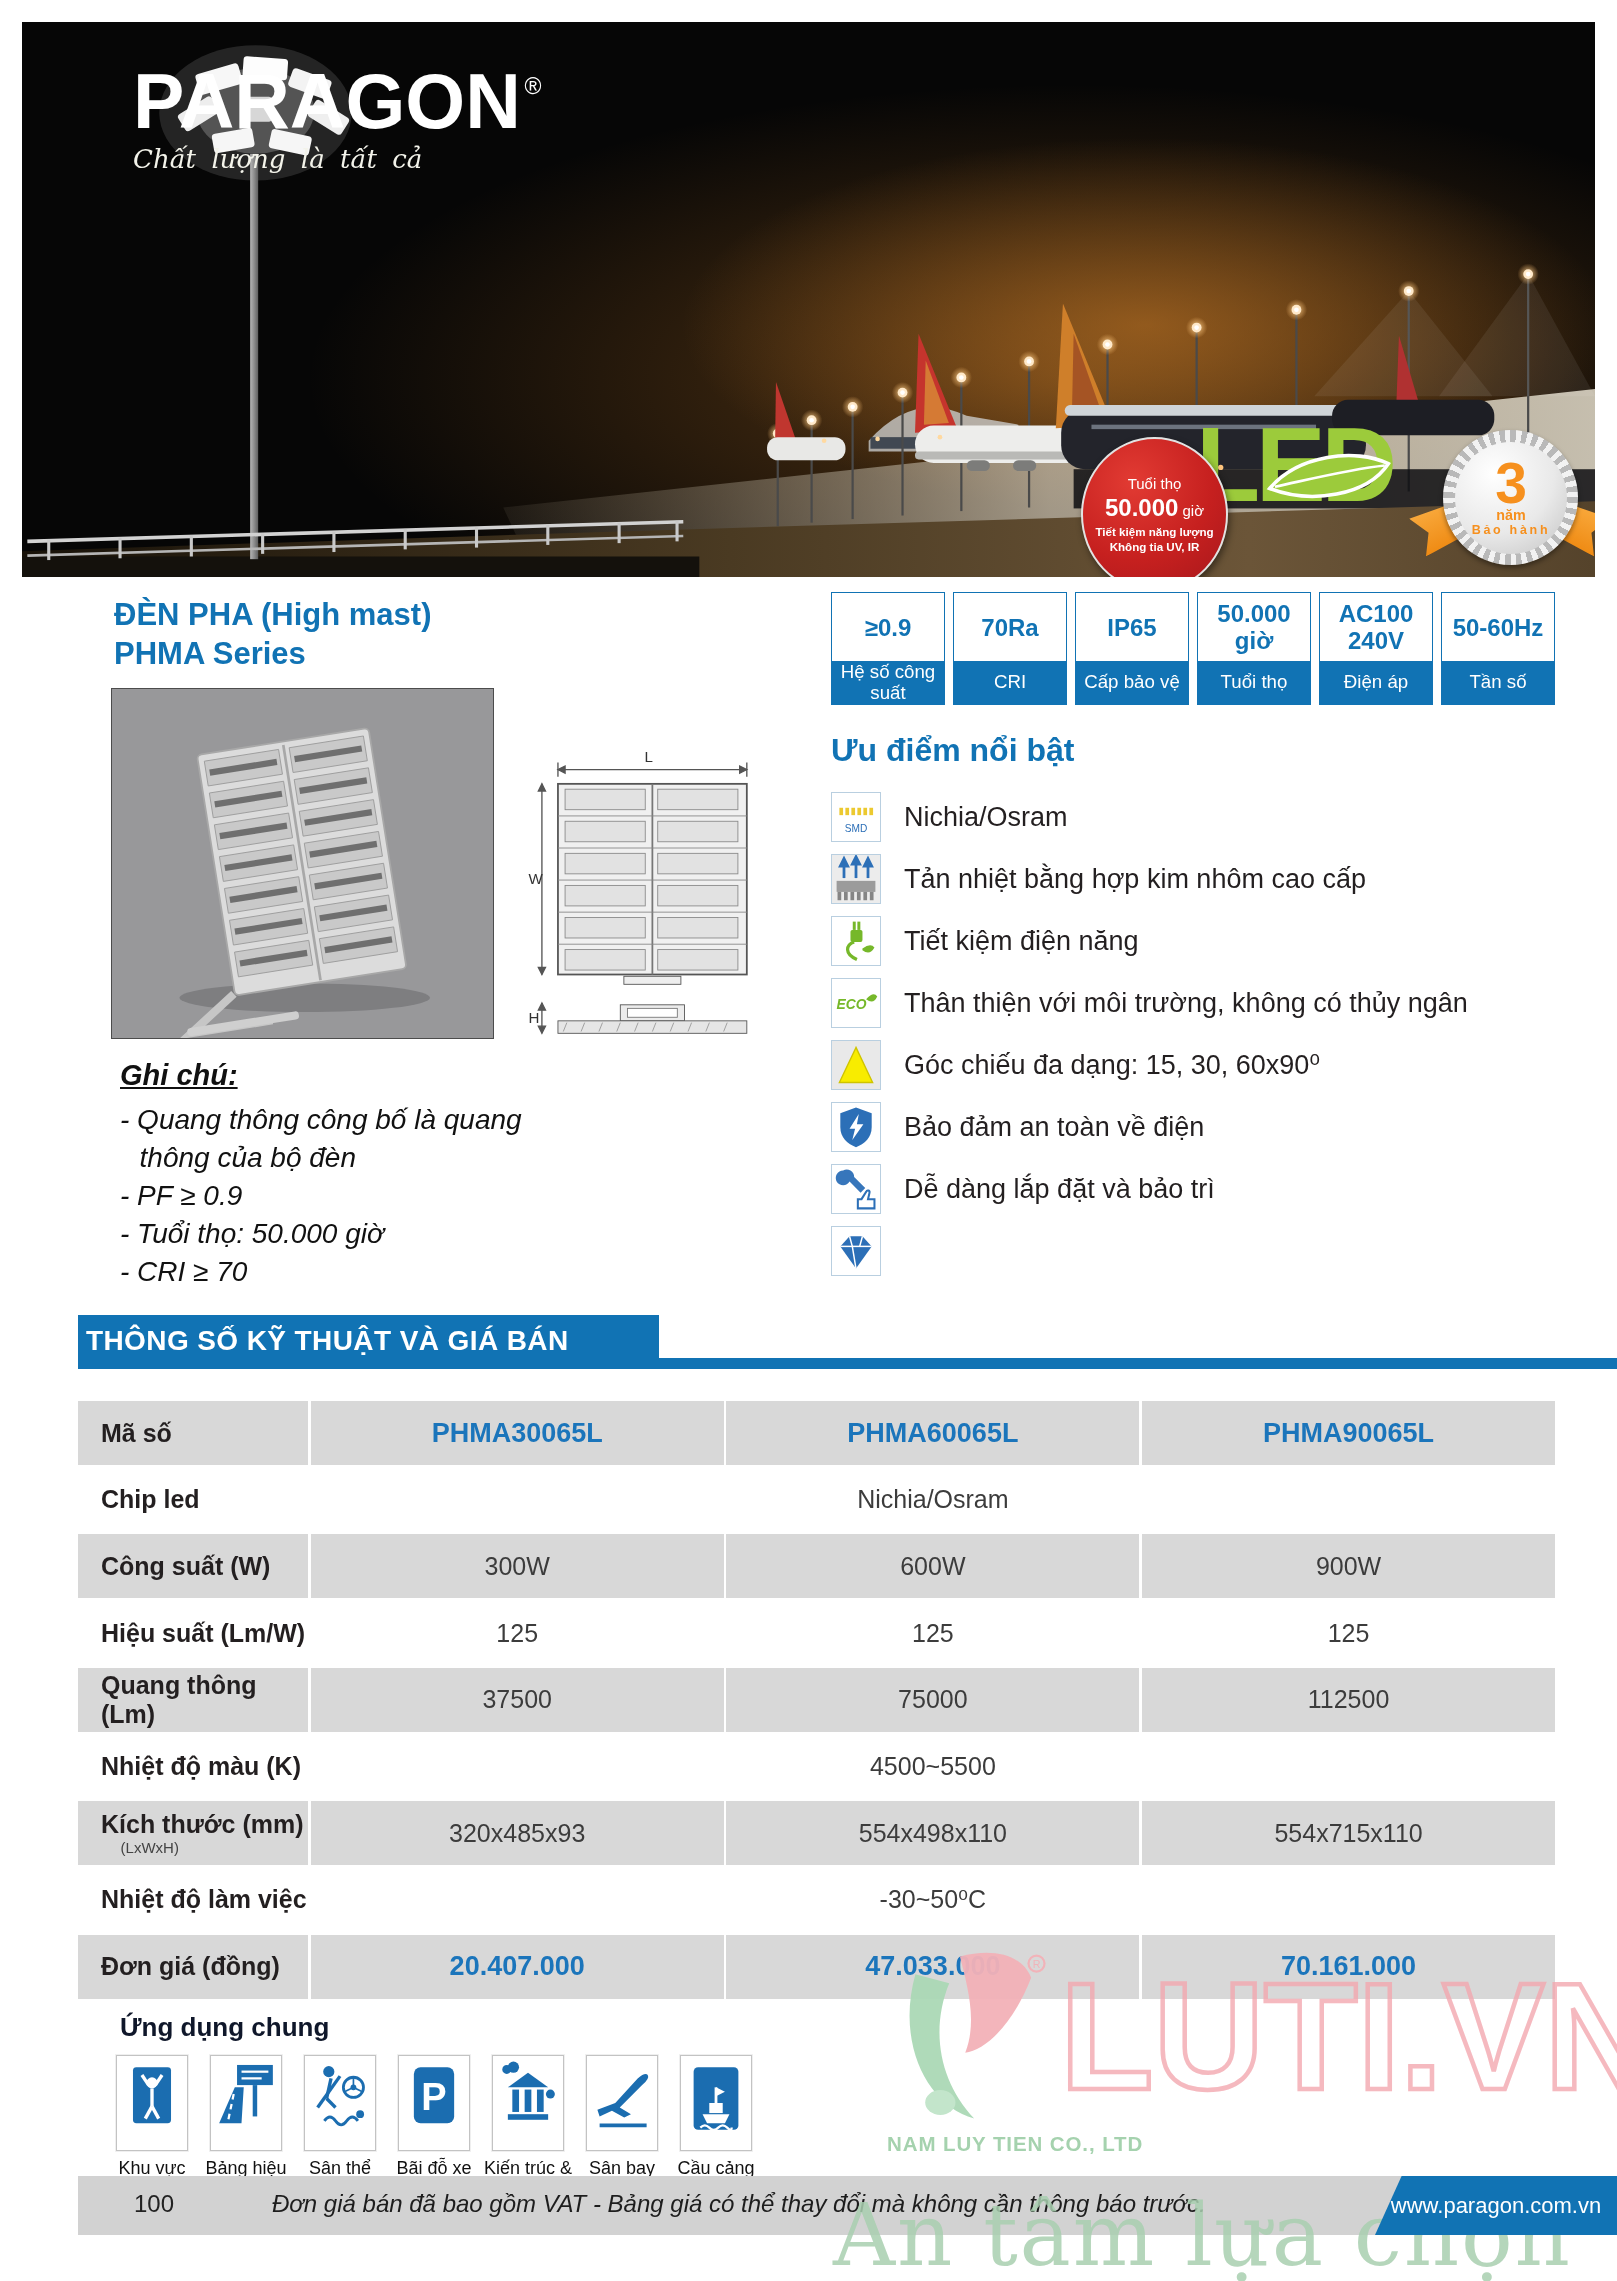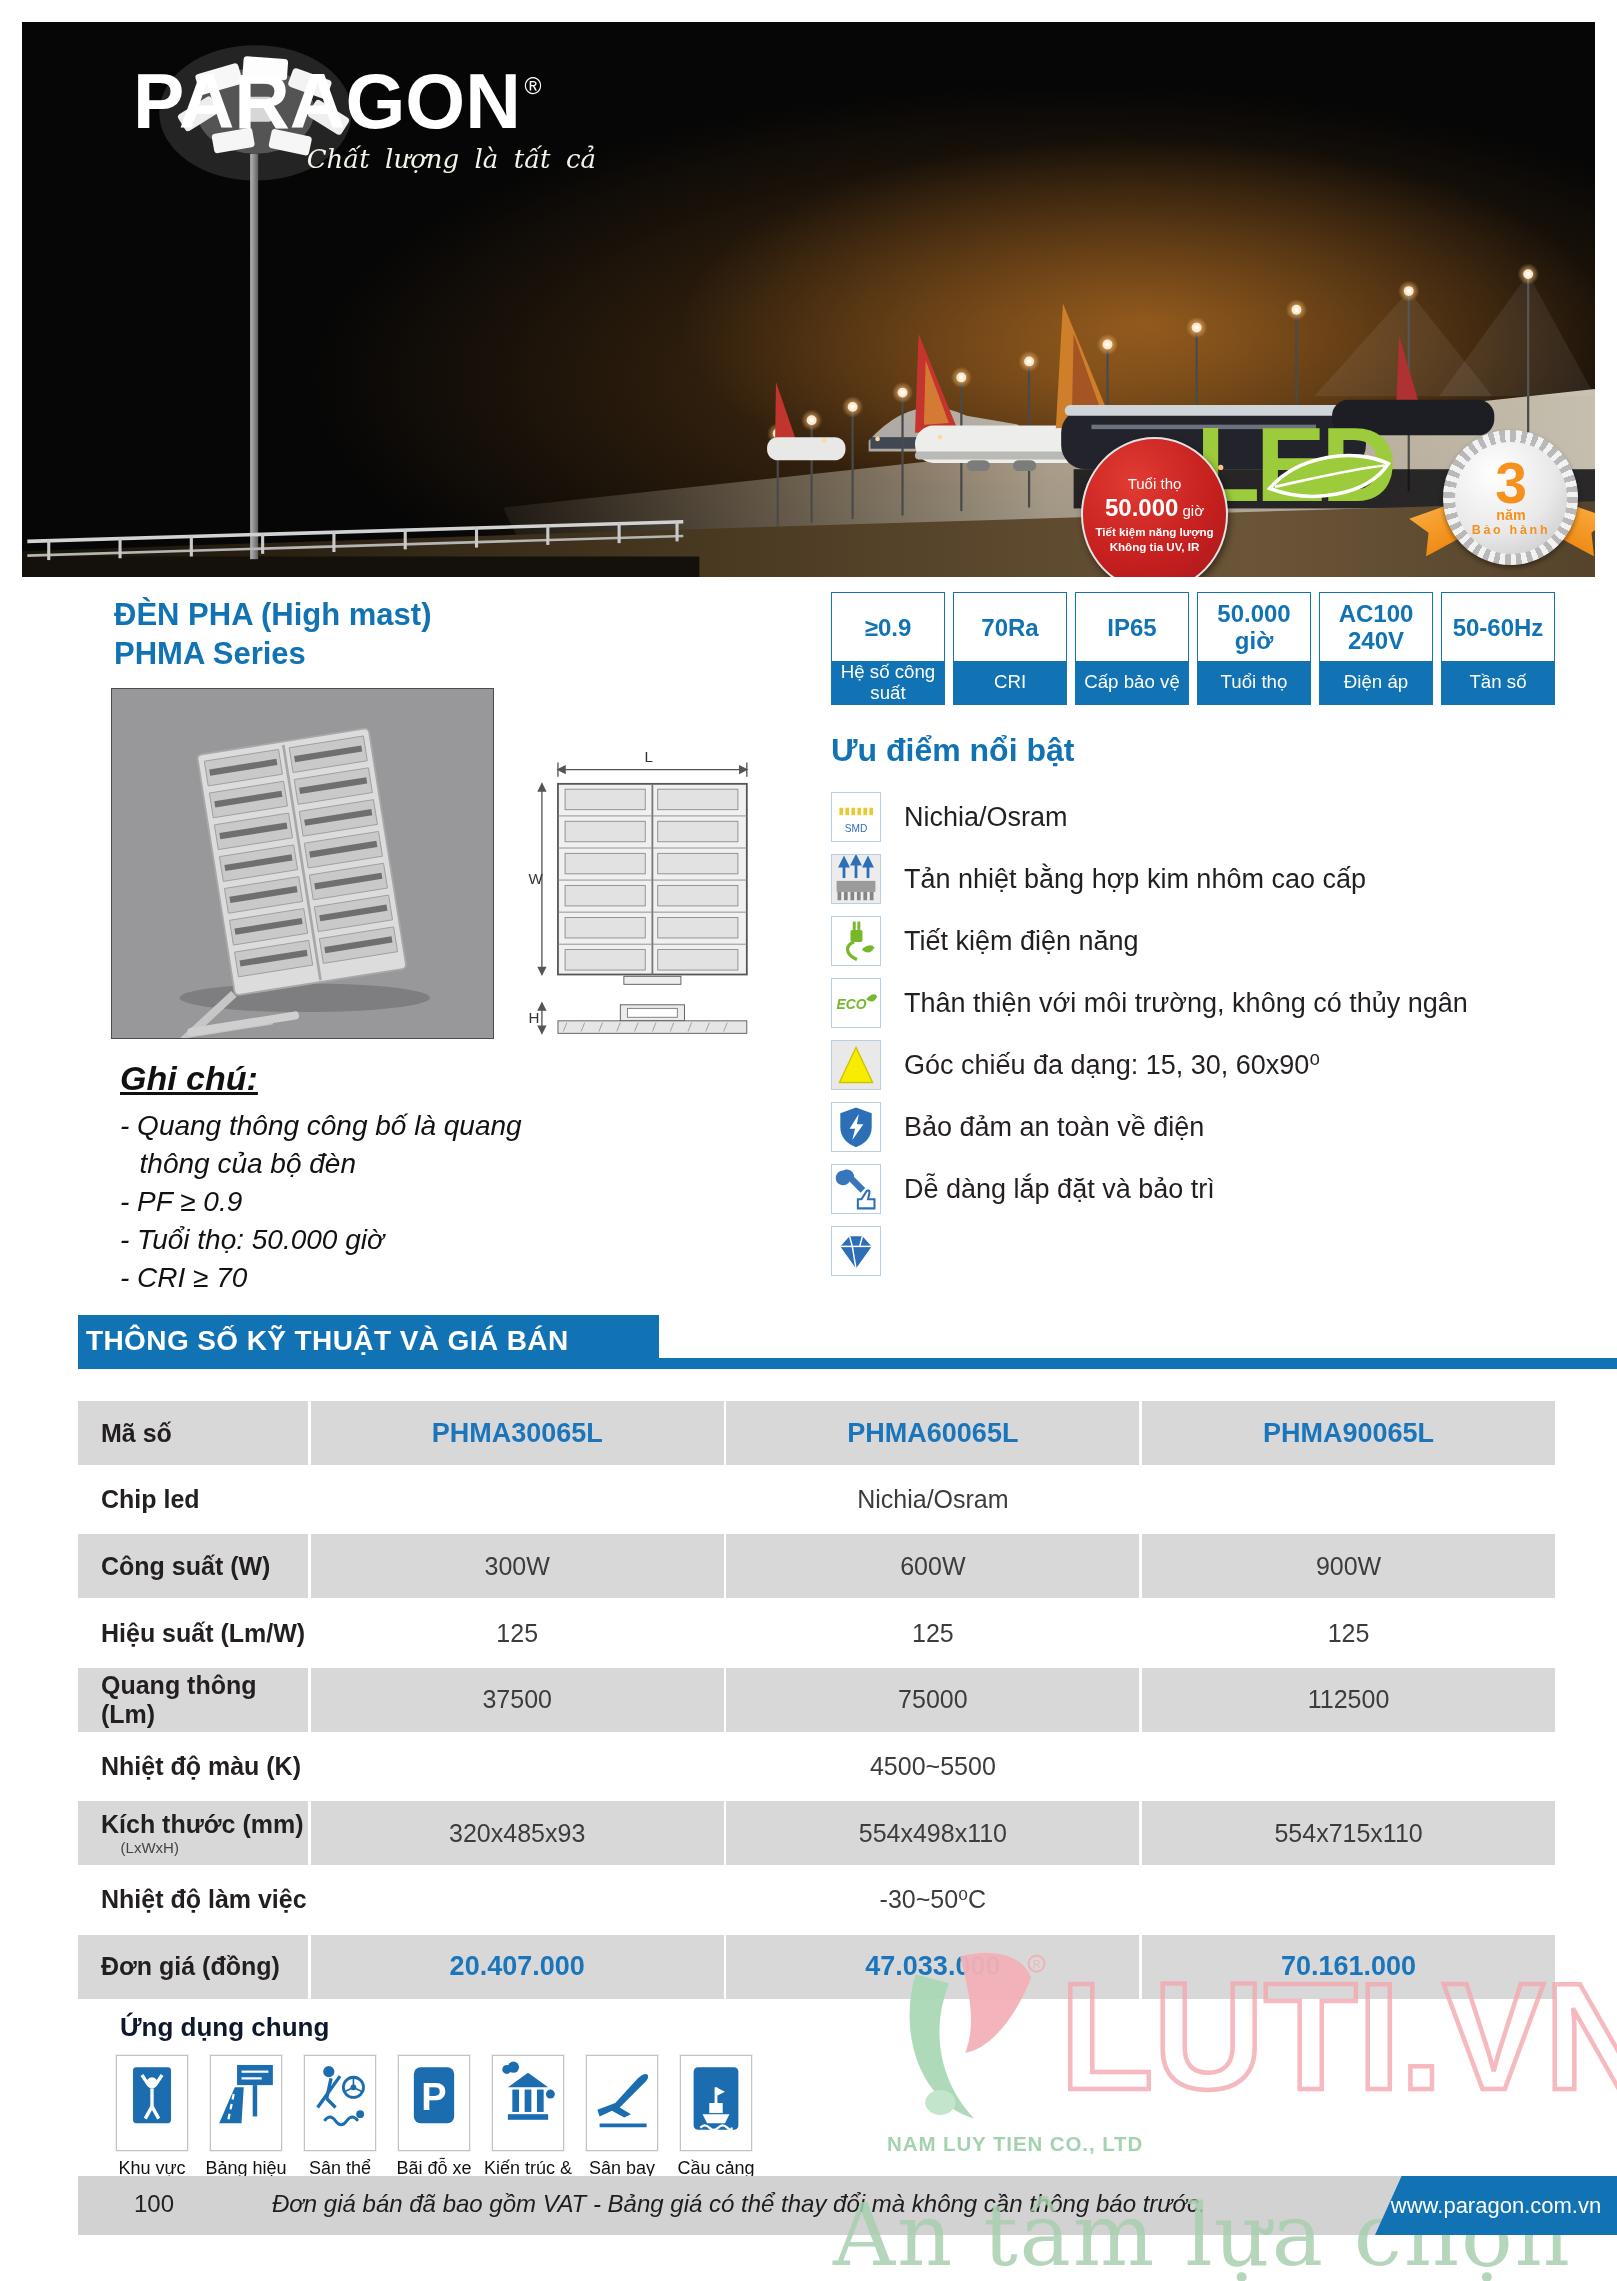--- a/index.html
+++ b/index.html
@@ -5,21 +5,21 @@
   html,body{margin:0;padding:0;background:#fff;}
   body{font-family:"Liberation Sans","DejaVu Sans",sans-serif;color:#231f20;}
   #page{position:relative;width:1617px;height:2281px;background:#fff;overflow:hidden;}
 
   
   .hero{position:absolute;left:22px;top:22px;width:1573px;height:555px;background:#060606;overflow:hidden;}
   .hero-art{position:absolute;left:0;top:0;width:100%;height:100%;}
   .logo{position:absolute;left:111px;top:41px;width:463px;}
   .logo-word{font-size:77px;font-weight:800;color:#ffffff;letter-spacing:0px;line-height:1;}
   .logo-word sup{font-size:23px;font-weight:400;vertical-align:34px;margin-left:3.6px;}
-  .tagline{font-family:"DejaVu Serif","Liberation Serif",serif;font-style:italic;font-size:26px;color:#f3f3ea;text-align:right;margin-top:3.6px;word-spacing:7.1px;}
+  .tagline{font-family:"DejaVu Serif","Liberation Serif",serif;font-style:italic;font-size:26px;color:#f3f3ea;margin-top:3.6px;word-spacing:7.1px;}
 
   .red-badge{position:absolute;left:1059px;top:415px;width:143px;height:151px;border-radius:50%;
     background:radial-gradient(circle at 35% 28%,#e23b33 0%,#c6201f 55%,#a5171c 100%);
     border:2.7px solid #e2e2e2;box-shadow:1.8px 3.6px 7.1px rgba(0,0,0,.45);
     display:flex;flex-direction:column;justify-content:center;align-items:center;color:#fff;text-align:center;z-index:3;}
   .rb1{font-size:15px;}
   .rb2{font-size:15px;margin:1.8px 0;}
   .rb2 b{font-size:24px;}
   .rb3{font-size:11.6px;font-weight:bold;line-height:15px;}
 
@@ -39,21 +39,21 @@
   .m-unit{font-size:14.3px;font-weight:bold;}
   .m-label{font-size:12.5px;font-weight:bold;letter-spacing:2.7px;}
 
   
   .title{position:absolute;left:114px;top:595px;font-size:31px;font-weight:800;color:#1173b4;line-height:39px;}
   .photo-box{position:absolute;left:111px;top:688px;width:381px;height:349px;background:#98989a;border:1.8px solid #4c4c4c;}
   .photo-box svg{width:100%;height:100%;display:block;}
   .diagram{position:absolute;left:524px;top:750px;width:263px;height:294px;}
   .diagram svg{width:100%;height:100%;}
   .notes{position:absolute;left:120px;top:1059px;width:419px;font-style:italic;color:#111;}
-  .notes-h{font-size:34px;font-weight:800;text-decoration:underline;margin-bottom:9px;}
+  .notes-h{font-size:29px;font-weight:800;text-decoration:underline;margin-bottom:9px;}
   .note{font-size:28px;line-height:38px;padding-left:19.6px;text-indent:-19.6px;}
 
   
   .spec-badges{position:absolute;left:831px;top:592px;display:flex;gap:8px;}
   .sbadge{width:112px;border:1.8px solid #1173b4;background:#fff;}
   .sb-val{height:68px;display:flex;align-items:center;justify-content:center;color:#1173b4;font-size:24px;font-weight:bold;text-align:center;line-height:27px;padding:0 1.8px;}
   .sb-lab{height:43px;background:#1173b4;color:#fff;display:flex;align-items:center;justify-content:center;font-size:18.7px;text-align:center;line-height:20.5px;padding:0 1.8px;}
   .feat-h{position:absolute;left:831px;top:732px;font-size:32px;font-weight:800;color:#1173b4;}
   .features{position:absolute;left:831px;top:786px;width:731px;}
   .feat{display:flex;align-items:center;height:62px;}

